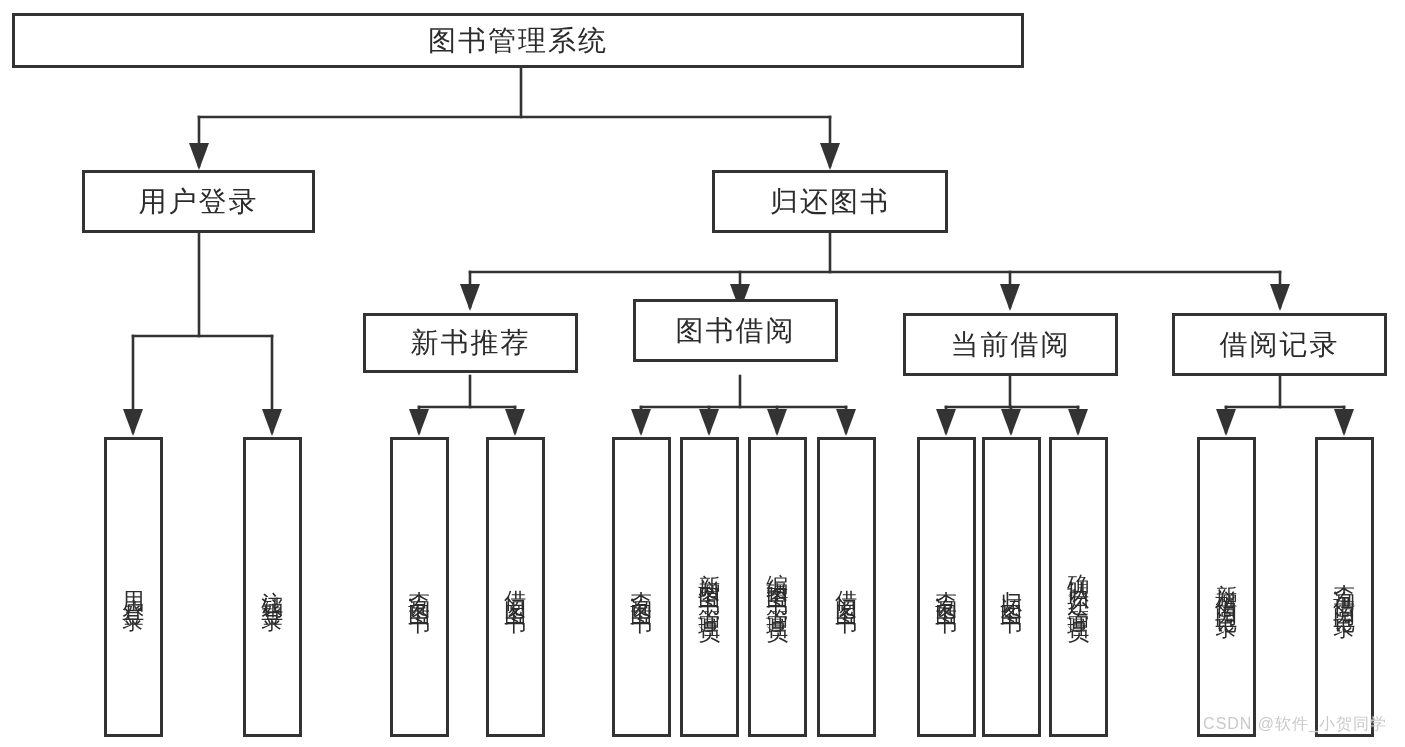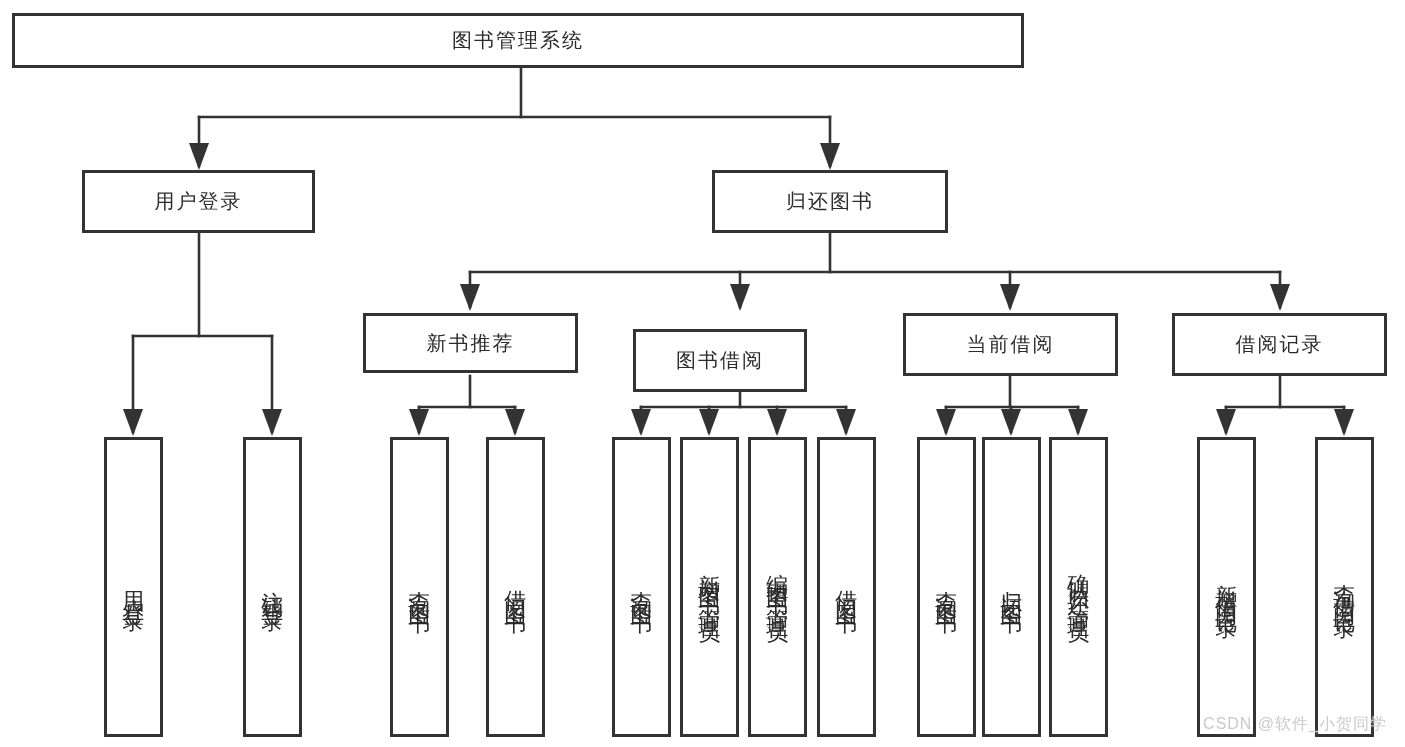--- a/index.html
+++ b/index.html
@@ -22,21 +22,21 @@
   .node{
     position:absolute;
     box-sizing:border-box;
     border:3px solid var(--line);
     background:var(--box-bg);
     display:flex;align-items:center;justify-content:center;
     z-index:2;
   }
   .node > span{
     color:var(--text);
-    font-size:20px;
+    font-size:28px;
     letter-spacing:2px;
     white-space:nowrap;
   }
   .vnode > span{
     writing-mode:vertical-rl;
     text-orientation:mixed;
     font-size:22px;
     letter-spacing:7px;
     line-height:1.25;
   }
@@ -139,21 +139,21 @@
   <div class="node" style="left:82px;top:170px;width:233px;height:63px">
     <span>用户登录</span>
   </div>
   <div class="node" style="left:712px;top:170px;width:236px;height:63px">
     <span>归还图书</span>
   </div>
 
   <div class="node" style="left:363px;top:313px;width:215px;height:60px">
     <span>新书推荐</span>
   </div>
-  <div class="node" style="left:633px;top:329px;width:174px;height:63px">
+  <div class="node" style="left:633px;top:299px;width:205px;height:63px">
     <span>图书借阅</span>
   </div>
   <div class="node" style="left:1172px;top:313px;width:215px;height:63px">
     <span>借阅记录</span>
   </div>
   <div class="node" style="left:903px;top:313px;width:215px;height:63px">
     <span>当前借阅</span>
   </div>
 
   <div class="node vnode" style="left:104px;top:437px;width:59px;height:300px">

